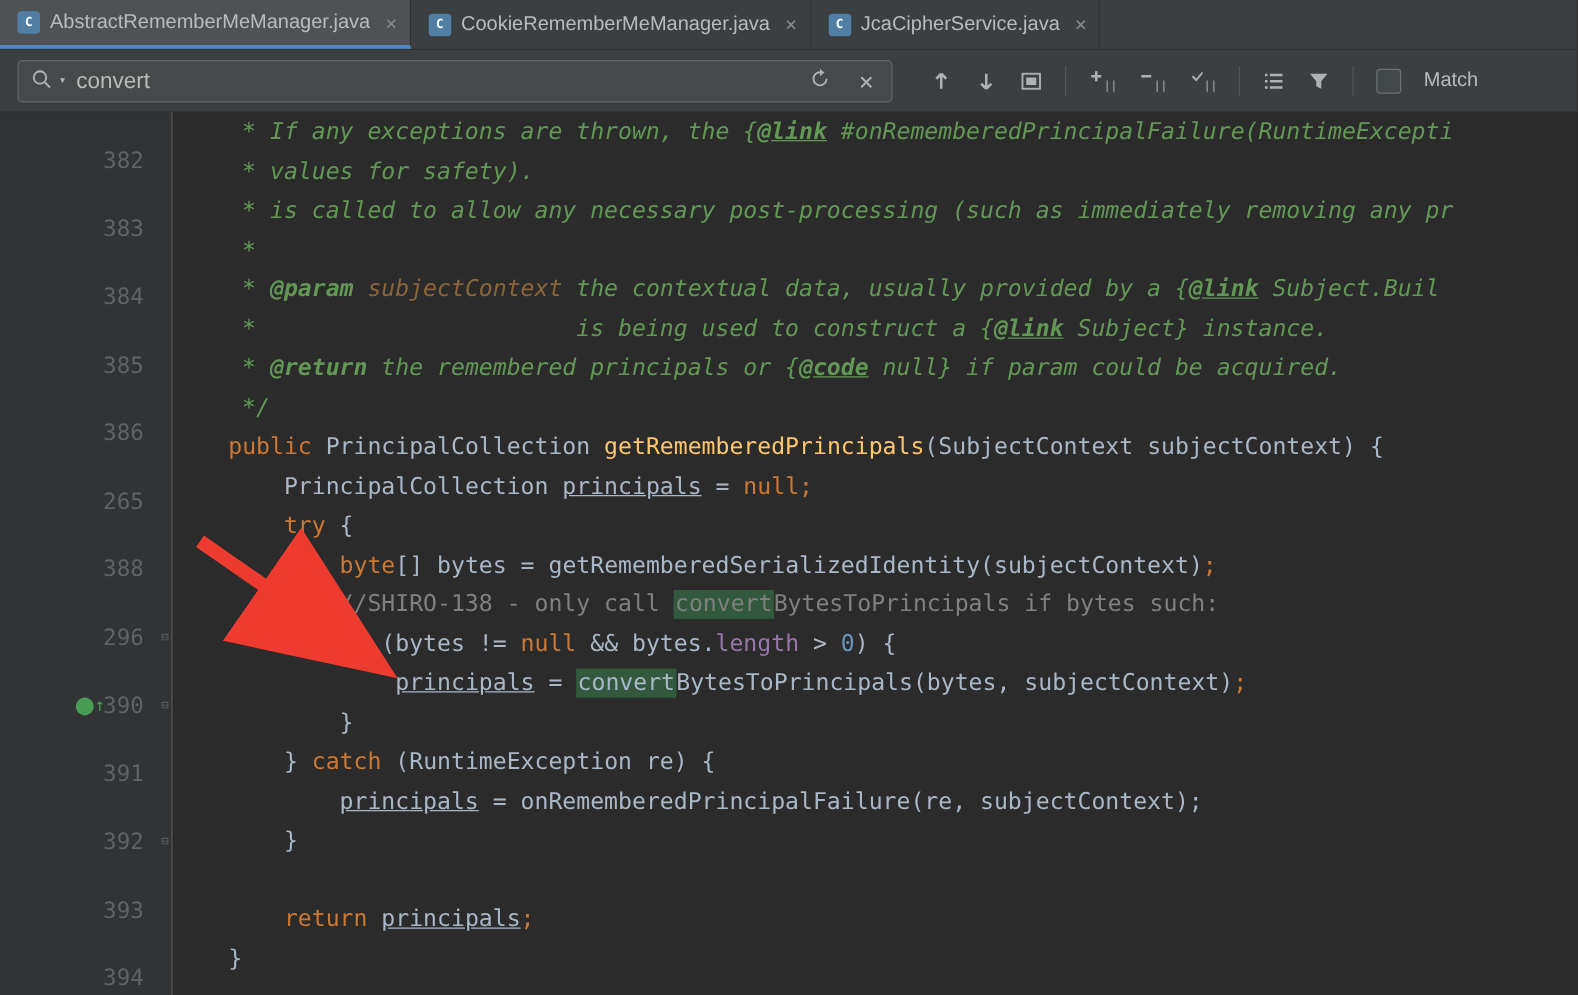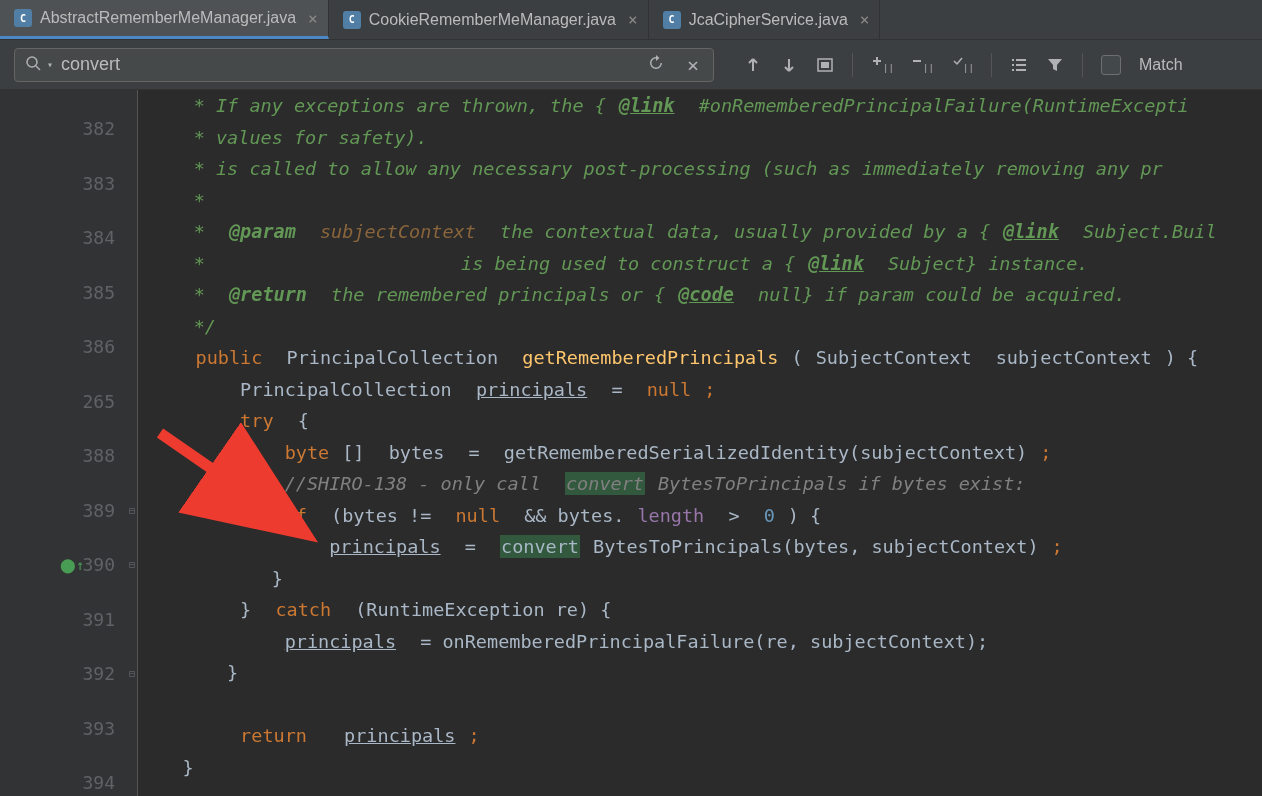--- a/index.html
+++ b/index.html
@@ -220,25 +220,24 @@
       position: relative;
     }
     
     .code-line {
       height: 31.5px;
       display: flex;
       align-items: center;
       font-size: 18.5px;
       white-space: pre;
       padding-left: 0;
-      gap: 13px;
     }
     
     .kw { color: #cc7832; }
-    .comment { color: #808080; font-style: italic; }
+    .comment { color: #808080; }
     .doc-comment { color: #629755; font-style: italic; }
     .doc-tag { color: #629755; font-weight: bold; font-style: italic; }
     .doc-link { color: #629755; font-weight: bold; font-style: italic; text-decoration: underline; }
     .method-decl { color: #ffc66d; }
     .field { color: #9876aa; }
     .num { color: #6897bb; }
     .var-underline { text-decoration: underline; }
     .highlight-match { background: #32593d; border: 1px solid #32593d; }
     
     .arrow-annotation {
@@ -360,21 +359,21 @@
     <div class="gutter-line">
         <span class="line-number">386</span>
       </div>
     <div class="gutter-line">
         <span class="line-number">265</span>
       </div>
     <div class="gutter-line">
         <span class="line-number">388</span>
       </div>
     <div class="gutter-line">
-        <span class="line-number">389</span>
+        <span class="line-number">296</span>
         <span class="fold-indicator">⊟</span>
       </div>
     <div class="gutter-line">
         <span class="gutter-indicator">
           <span class="override-indicator">⬤↑</span>
         </span>
         <span class="line-number">390</span>
         <span class="fold-indicator">⊟</span>
       </div>
     <div class="gutter-line">
@@ -428,21 +427,21 @@
     <div class="code-line"><span class="doc-comment">     * is called to allow any necessary post-processing (such as immediately removing any pr</span></div>
     <div class="code-line"><span class="doc-comment">     *</span></div>
     <div class="code-line"><span class="doc-comment">     * </span><span class="doc-tag">@param</span><span class="doc-comment" style="color:#8a653b;"> subjectContext</span><span class="doc-comment"> the contextual data, usually provided by a {</span><span class="doc-link">@link</span><span class="doc-comment"> Subject.Buil</span></div>
     <div class="code-line"><span class="doc-comment">     *                       is being used to construct a {</span><span class="doc-link">@link</span><span class="doc-comment"> Subject} instance.</span></div>
     <div class="code-line"><span class="doc-comment">     * </span><span class="doc-tag">@return</span><span class="doc-comment"> the remembered principals or {</span><span class="doc-link">@code</span><span class="doc-comment"> null} if param could be acquired.</span></div>
     <div class="code-line"><span class="doc-comment">     */</span></div>
     <div class="code-line"><span>    </span><span class="kw">public</span><span> PrincipalCollection </span><span class="method-decl">getRememberedPrincipals</span><span>(</span><span>SubjectContext </span><span>subjectContext</span><span>) {</span></div>
     <div class="code-line"><span>        </span><span>PrincipalCollection </span><span class="var-underline">principals</span><span> = </span><span class="kw">null</span><span class="kw">;</span></div>
     <div class="code-line"><span>        </span><span class="kw">try</span><span> {</span></div>
     <div class="code-line"><span>            </span><span class="kw">byte</span><span>[] </span><span>bytes</span><span> = </span><span>getRememberedSerializedIdentity(subjectContext)</span><span class="kw">;</span></div>
-    <div class="code-line"><span>            </span><span class="comment">//SHIRO-138 - only call </span><span class="comment highlight-match">convert</span><span class="comment">BytesToPrincipals if bytes exist:</span></div>
+    <div class="code-line"><span>            </span><span class="comment">//SHIRO-138 - only call </span><span class="comment highlight-match">convert</span><span class="comment">BytesToPrincipals if bytes such:</span></div>
     <div class="code-line"><span>            </span><span class="kw">if</span><span> (bytes != </span><span class="kw">null</span><span> &amp;&amp; bytes.</span><span class="field">length</span><span> &gt; </span><span class="num">0</span><span>) {</span></div>
     <div class="code-line"><span>                </span><span class="var-underline">principals</span><span> = </span><span class="highlight-match">convert</span><span>BytesToPrincipals(bytes, subjectContext)</span><span class="kw">;</span></div>
     <div class="code-line"><span>            }</span></div>
     <div class="code-line"><span>        </span><span>} </span><span class="kw">catch</span><span> (RuntimeException re) {</span></div>
     <div class="code-line"><span>            </span><span class="var-underline">principals</span><span> = onRememberedPrincipalFailure(re, subjectContext);</span></div>
     <div class="code-line"><span>        }</span></div>
     <div class="code-line"><span></span></div>
     <div class="code-line"><span>        </span><span class="kw">return</span><span> </span><span class="var-underline">principals</span><span class="kw">;</span></div>
     <div class="code-line"><span>    }</span></div>
   </div>

